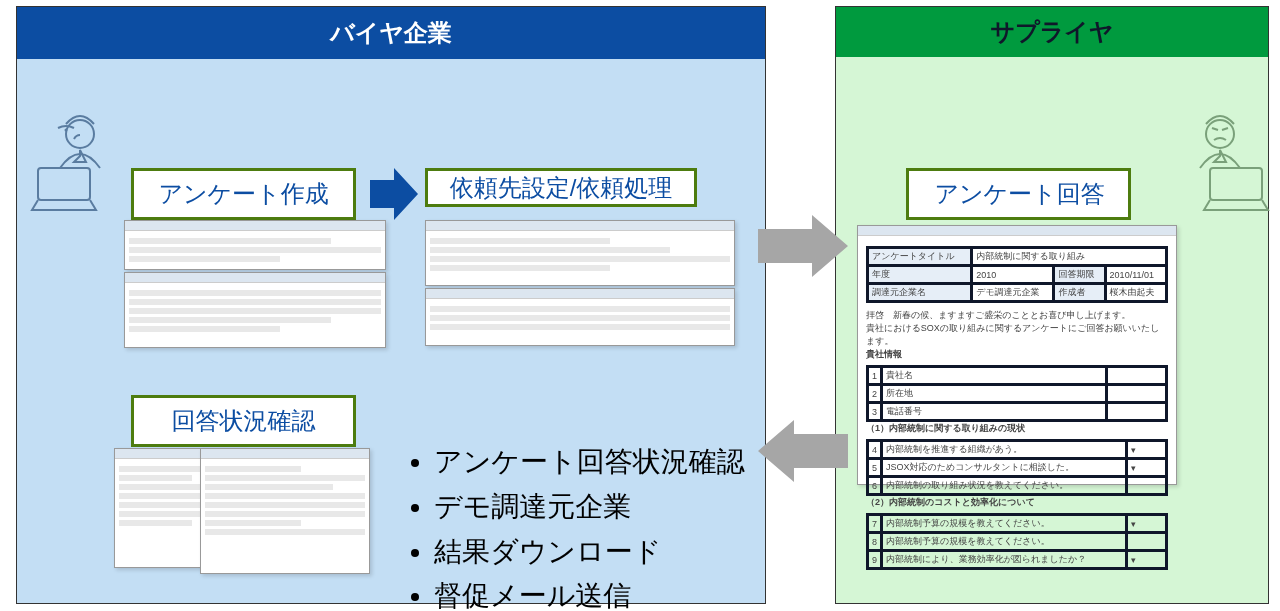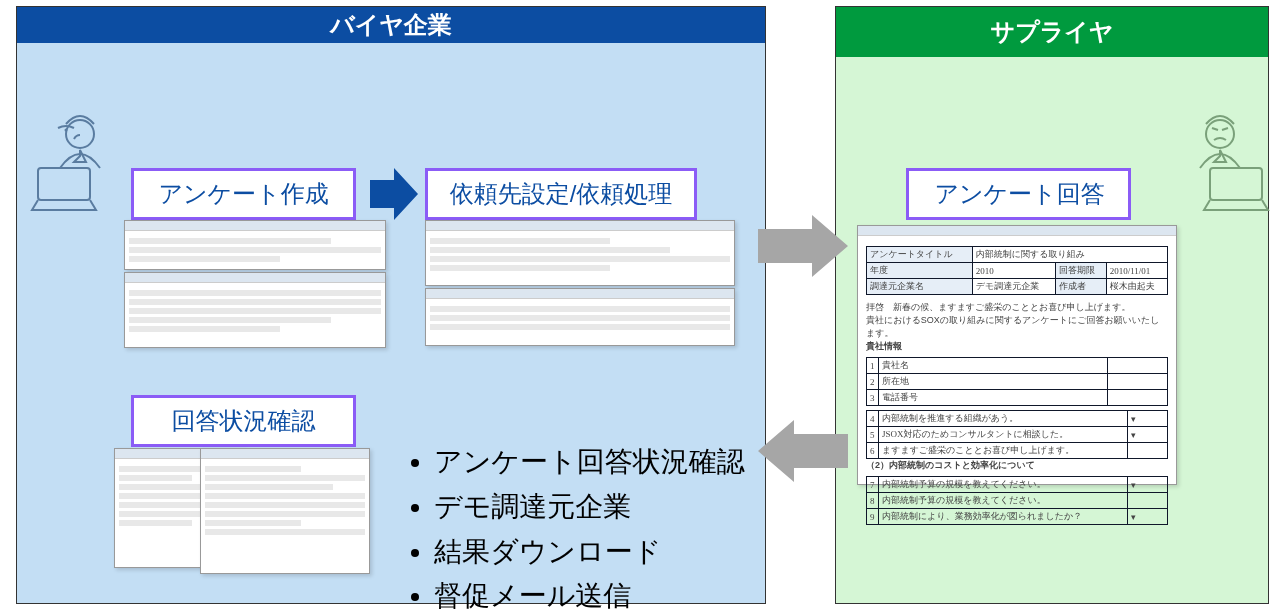--- a/index.html
+++ b/index.html
@@ -15,57 +15,57 @@
 
   
   .buyer {
     position: absolute;
     left: 16px; top: 6px;
     width: 750px; height: 598px;
     background: #c3def4;
     border: 1px solid #333;
   }
   .buyer-head {
-    height: 36px;
+    height: 52px;
     background: #0c4da2;
     color: #fff;
     font-size: 24px;
     font-weight: bold;
     display: flex; align-items: center; justify-content: center;
   }
 
   
   .supplier {
     position: absolute;
     left: 835px; top: 6px;
     width: 434px; height: 598px;
     background: #d5f6d5;
     border: 1px solid #333;
   }
   .supplier-head {
     height: 50px;
     background: #009a3e;
-    color: #ffffff;
+    color: #0f172a;
     font-size: 24px;
     font-weight: bold;
     display: flex; align-items: center; justify-content: center;
   }
 
   
   .step {
     position: absolute;
     background: #fff;
-    border: 3px solid #8b5cf6;
+    border: 3px solid #4d7c0f;
     color: #0c4da2;
     font-size: 24px;
     display: flex; align-items: center; justify-content: center;
     padding: 8px 14px;
   }
   .step1 { left: 131px;  top: 168px; width: 225px; height: 52px; }
-  .step2 { left: 425px;  top: 168px; width: 272px; height: 52px; }
+  .step2 { left: 425px;  top: 168px; width: 272px; height: 39px; }
   .step3 { left: 131px;  top: 395px; width: 225px; height: 52px; }
   .step4 { left: 906px;  top: 168px; width: 225px; height: 52px; padding-left: 16px; }
 
   
   .arrow-small {
     position: absolute;
     left: 370px; top: 168px;
     width: 48px; height: 52px;
   }
   .arrow-small svg { width: 100%; height: 100%; }
@@ -106,21 +106,21 @@
   .shotA2 { left: 124px; top: 272px; width: 262px; height: 76px; }
   .shotB1 { left: 425px; top: 220px; width: 310px; height: 66px; }
   .shotB2 { left: 425px; top: 288px; width: 310px; height: 58px; }
   .shotC1 { left: 114px; top: 448px; width: 132px; height: 120px; }
   .shotC2 { left: 200px; top: 448px; width: 170px; height: 126px; }
   .shotD  { left: 857px; top: 225px; width: 320px; height: 260px; }
 
   
   .sform { font-size: 9px; color: #444; padding: 6px 8px; }
   .sform table { width: 100%; border-collapse: collapse; margin-top: 4px; }
-  .sform td { border: 1px solid #0f172a; padding: 1px 3px; height: 12px; font-family: Liberation Serif, serif; }
+  .sform td { border: 3px solid #0f172a; padding: 1px 3px; height: 12px; }
   .sform .h { background: #e6eef7; }
   .sform .sec { font-weight: bold; }
 
   
   .person {
     position: absolute;
     width: 100px; height: 110px;
   }
   .person svg { width: 100%; height: 100%; }
   .personL { left: 30px;  top: 110px; }
@@ -289,35 +289,36 @@
               <td></td>
             </tr>
         <tr>
               <td>3</td>
               <td>電話番号</td>
               <td></td>
             </tr>
       </tbody>
         </table>
 
+      <div class="sec">（1）内部統制に関する取り組みの現状</div>
       <table>
         <tbody>
             <tr>
               <td style="width:12px">4</td>
               <td>内部統制を推進する組織があう。</td>
               <td style="width:40px">▾</td>
             </tr>
         <tr>
               <td>5</td>
               <td>JSOX対応のためコンサルタントに相談した。</td>
               <td>▾</td>
             </tr>
         <tr>
               <td>6</td>
-              <td>ますますご盛栄のこととお喜び申し上げます。</td>
+              <td>内部統制の取り組み状況を教えてください。</td>
               <td></td>
             </tr>
       </tbody>
         </table>
 
       <div class="sec">（2）内部統制のコストと効率化について</div>
       <table>
         <tbody>
             <tr>
               <td style="width:12px">7</td>

